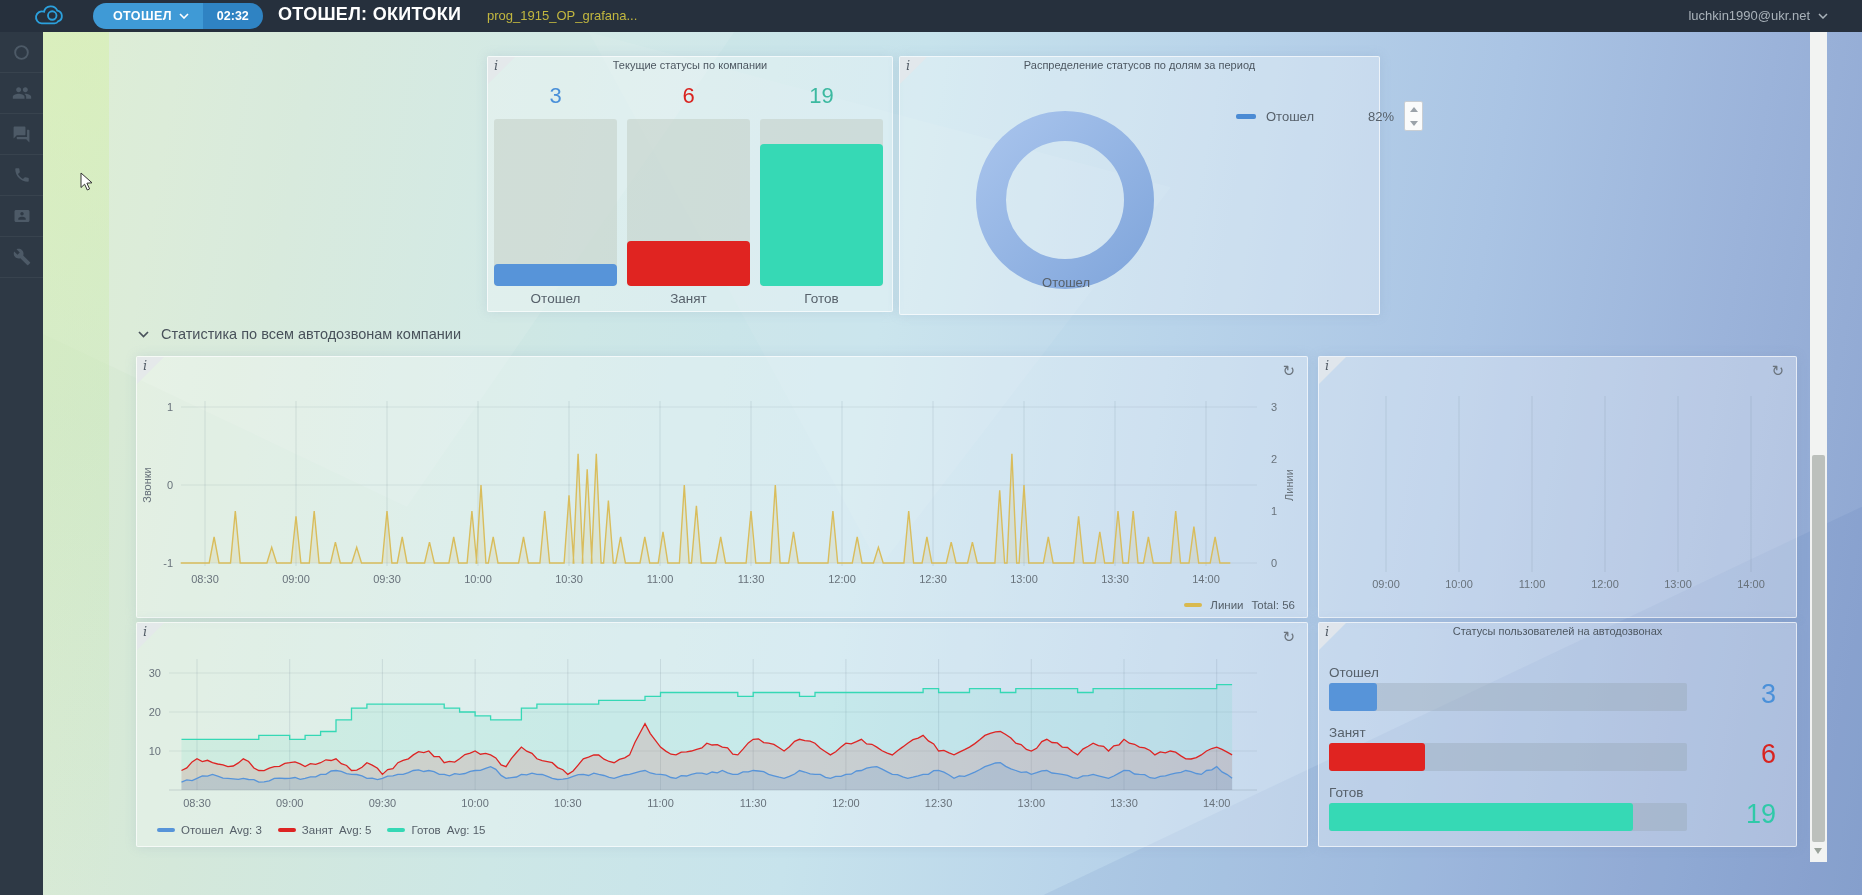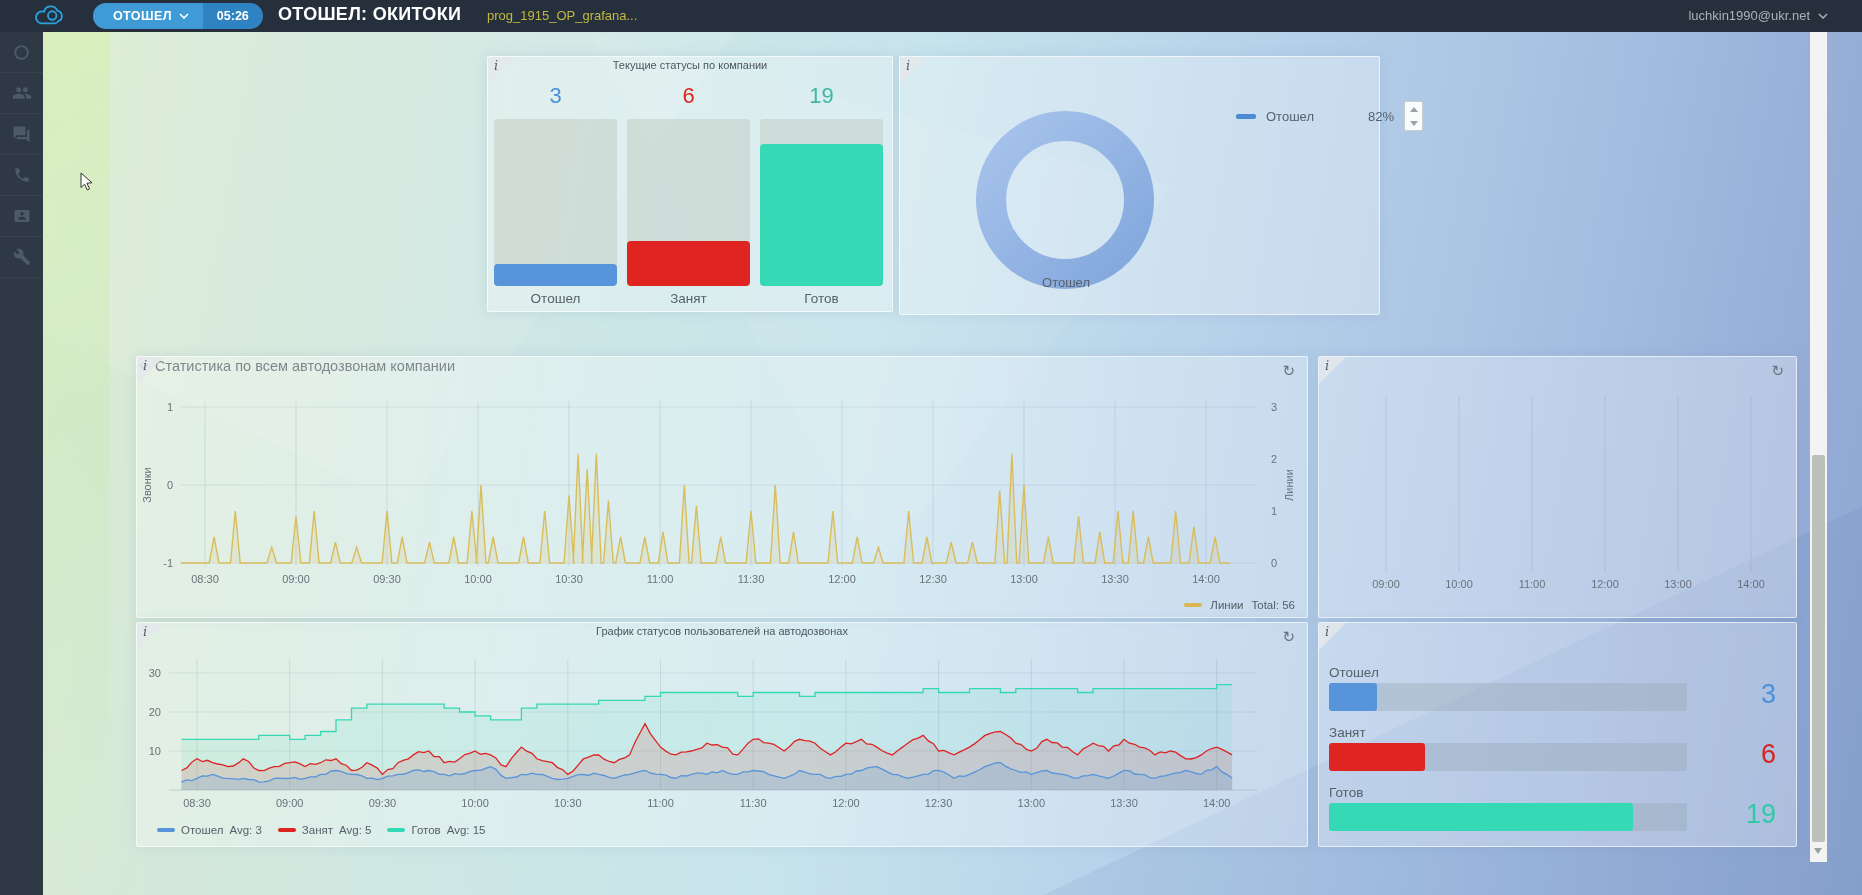--- a/index.html
+++ b/index.html
@@ -43,21 +43,21 @@
   
   #panel-b{left:856px;top:24px;width:479px;height:257px;}
   #donut-wrap{position:absolute;left:60px;top:35px;}
   #donut-label{position:absolute;left:106px;top:218px;width:120px;text-align:center;font-size:13px;color:#57616b;}
   #b-legend{position:absolute;left:336px;top:44px;display:flex;align-items:center;gap:10px;font-size:13px;color:#57616b;}
   .dash{display:inline-block;width:20px;height:5px;border-radius:2px;}
   #b-spinner{width:17px;height:28px;background:#fafbfb;border:1px solid #c9ced3;border-radius:2px;display:flex;flex-direction:column;align-items:center;justify-content:space-around;cursor:pointer;}
   .tri-up{width:0;height:0;border-left:4px solid transparent;border-right:4px solid transparent;border-bottom:5px solid #9aa2a9;}
   .tri-dn{width:0;height:0;border-left:4px solid transparent;border-right:4px solid transparent;border-top:5px solid #9aa2a9;}
   
-  #section-hdr{position:absolute;left:95px;top:294px;display:flex;align-items:center;gap:6px;cursor:pointer;margin-top:32px;}
+  #section-hdr{position:absolute;left:95px;top:294px;display:flex;align-items:center;gap:12px;cursor:pointer;}
   #section-hdr span{font-size:14.5px;color:#49525b;font-weight:500;}
   
   #panel-c{left:93px;top:324px;width:1170px;height:260px;}
   #panel-d{left:1275px;top:324px;width:477px;height:260px;}
   #panel-e{left:93px;top:590px;width:1170px;height:223px;}
   #panel-f{left:1275px;top:590px;width:477px;height:223px;}
   .chart-svg{position:absolute;left:0;top:0;}
   .tick{font-size:11px;fill:#68727b;}
   .alabel{font-size:11px;fill:#68727b;}
   #no-data{position:absolute;left:0;right:0;top:105px;text-align:center;font-size:15px;color:#5f6973;}
@@ -85,21 +85,21 @@
     <path d="M8 21 a6.5 6.5 0 1 1 2.6-12.6 A7.6 7.6 0 0 1 25 7.2 a6 6 0 0 1 0.8 11.6 q-1.3 2.2-3.8 2.2 h-11 q-2 0-3 0z" fill="none" stroke="#2ba0dd" stroke-width="2"></path>
     <circle cx="19.5" cy="12.5" r="4.6" fill="none" stroke="#2ba0dd" stroke-width="2"></circle>
   </svg>
   <div id="status-pill">
     <div class="seg1">
       <span>ОТОШЕЛ</span>
       <svg width="10" height="6" viewBox="0 0 10 6">
           <polyline points="1,1 5,5 9,1" fill="none" stroke="#fff" stroke-width="1.6"></polyline>
         </svg>
     </div>
-    <div class="seg2">05:26</div>
+    <div class="seg2">02:32</div>
   </div>
   <div id="queue-title">ОТОШЕЛ: ОКИТОКИ</div>
   <div id="dash-link">prog_1915_OP_grafana...</div>
   <div id="user-box">
     <span>luchkin1990@ukr.net</span>
     <svg width="10" height="6" viewBox="0 0 10 6">
         <polyline points="1,1 5,5 9,1" fill="none" stroke="#a9b2ba" stroke-width="1.5"></polyline>
       </svg>
   </div>
 </div>
@@ -162,20 +162,21 @@
         <div class="vtrack" style="left: 272px;">
           <div class="vfill" style="background: rgb(54, 217, 181); height: 142px;"></div>
         </div>
         <div class="vlabel" style="left: 272px;">Готов</div>
       </div>
   </div>
 
   <div class="panel" id="panel-b">
     <div class="corner"></div>
     <div class="corner-i">i</div>
+    <div class="p-title">Распределение статусов по долям за период</div>
     <svg id="donut-wrap" width="210" height="210" viewBox="0 0 210 210">
       <defs>
           <linearGradient id="dgrad" x1="0" y1="0" x2="1" y2="1">
         <stop offset="0" stop-color="#a7c3ec"></stop>
             <stop offset="1" stop-color="#82a7dc"></stop>
       </linearGradient>
         </defs>
       <circle cx="105" cy="108" r="74" fill="none" stroke="url(#dgrad)" stroke-width="30"></circle>
     </svg>
     <div id="donut-label">Отошел</div>
@@ -264,21 +265,20 @@
         <line x1="359" y1="39" x2="359" y2="215" stroke="rgba(96,114,130,0.16)" stroke-width="1"></line>
         <text x="359" y="231" text-anchor="middle" class="tick">13:00</text>
         <line x1="432" y1="39" x2="432" y2="215" stroke="rgba(96,114,130,0.16)" stroke-width="1"></line>
         <text x="432" y="231" text-anchor="middle" class="tick">14:00</text>
       </svg>
   </div>
 
   <div class="panel" id="panel-e">
     <div class="corner"></div>
     <div class="corner-i">i</div>
-    <div class="p-title">График статусов пользователей на автодозвонах</div>
     <div class="refresh">↻</div>
     <svg id="svg-user" class="chart-svg" width="1170" height="223">
         <line x1="60" y1="36" x2="60" y2="167" stroke="rgba(96,114,130,0.16)" stroke-width="1"></line>
         <text x="60" y="184" text-anchor="middle" class="tick">08:30</text>
         <line x1="152.7" y1="36" x2="152.7" y2="167" stroke="rgba(96,114,130,0.16)" stroke-width="1"></line>
         <text x="152.7" y="184" text-anchor="middle" class="tick">09:00</text>
         <line x1="245.4" y1="36" x2="245.4" y2="167" stroke="rgba(96,114,130,0.16)" stroke-width="1"></line>
         <text x="245.4" y="184" text-anchor="middle" class="tick">09:30</text>
         <line x1="338.1" y1="36" x2="338.1" y2="167" stroke="rgba(96,114,130,0.16)" stroke-width="1"></line>
         <text x="338.1" y="184" text-anchor="middle" class="tick">10:00</text>
@@ -327,20 +327,21 @@
           <span class="leg-dash" style="background: rgb(53, 216, 181);"></span>
           <span>Готов</span>
           <span>Avg: 15</span>
         </div>
       </div>
   </div>
 
   <div class="panel" id="panel-f">
     <div class="corner"></div>
     <div class="corner-i">i</div>
+    <div class="p-title">Статусы пользователей на автодозвонах</div>
     <div id="gauge-rows">
         <div class="grow-label" style="top: 42px;">Отошел</div>
         <div class="gtrack" style="top: 60px;">
           <div class="gfill" style="background: rgb(87, 148, 217); width: 48px;"></div>
         </div>
         <div class="gval" style="top: 56px; color: rgb(74, 144, 217);">3</div>
         <div class="grow-label" style="top: 102px;">Занят</div>
         <div class="gtrack" style="top: 120px;">
           <div class="gfill" style="background: rgb(224, 36, 33); width: 96px;"></div>
         </div>

